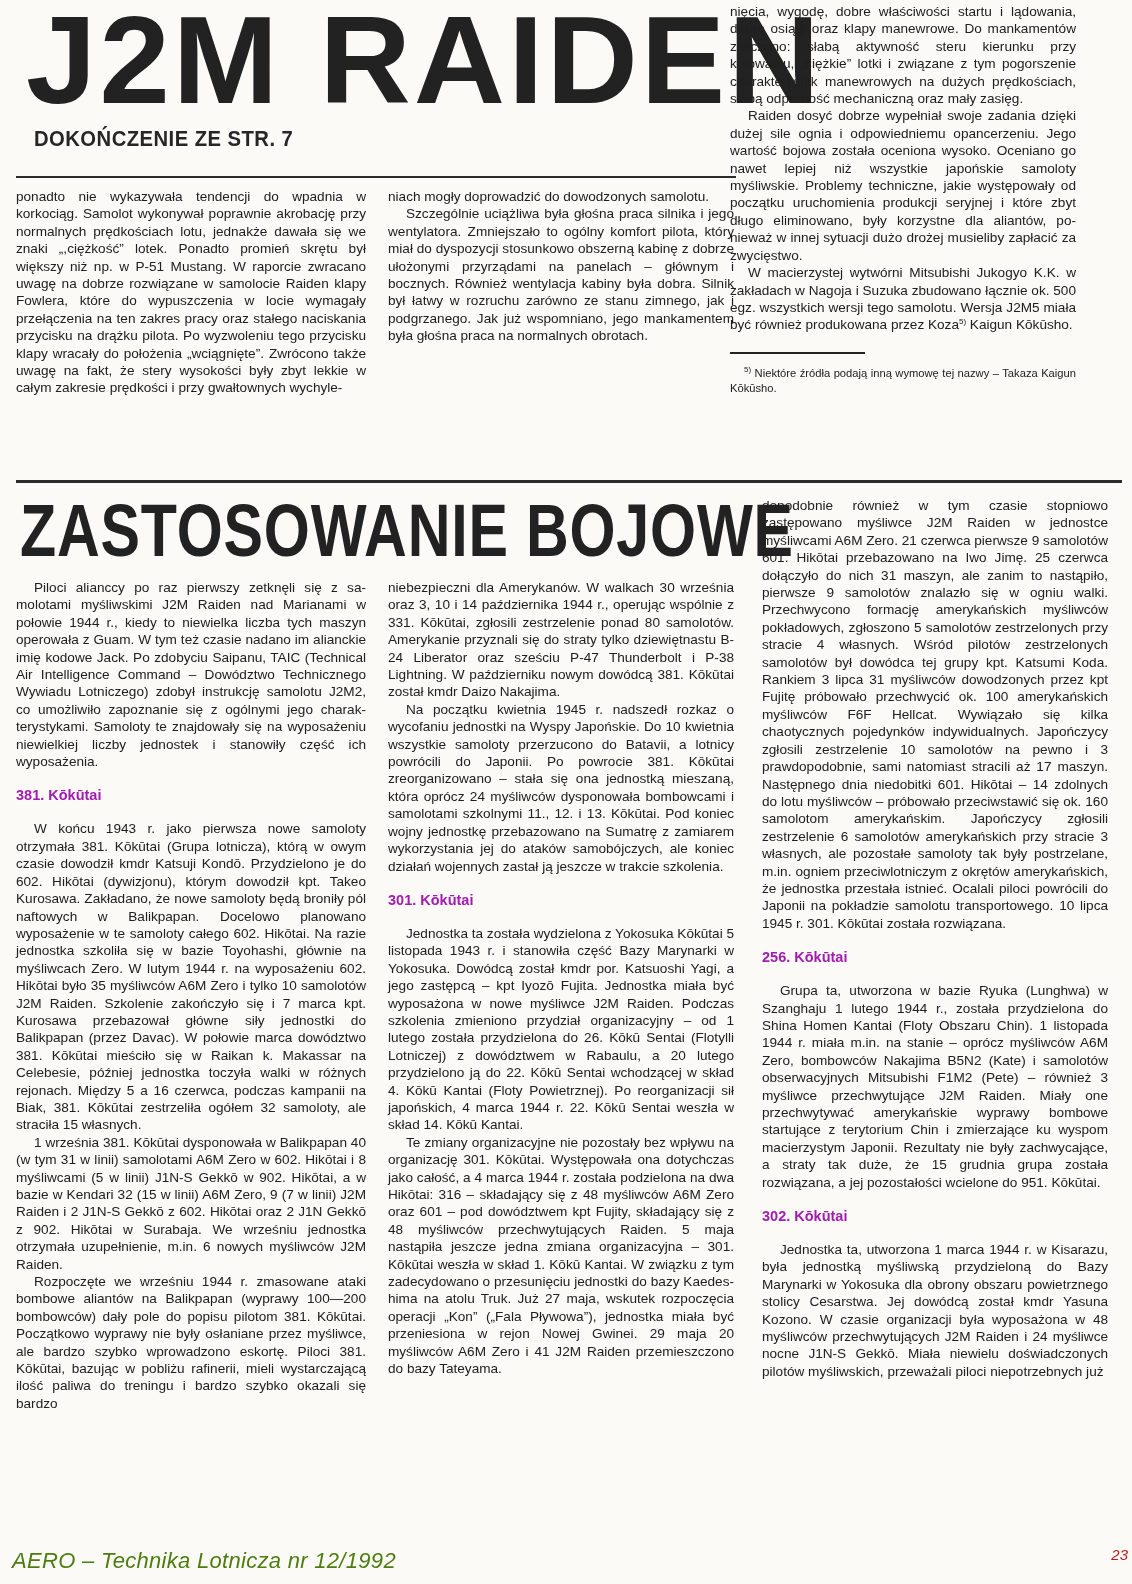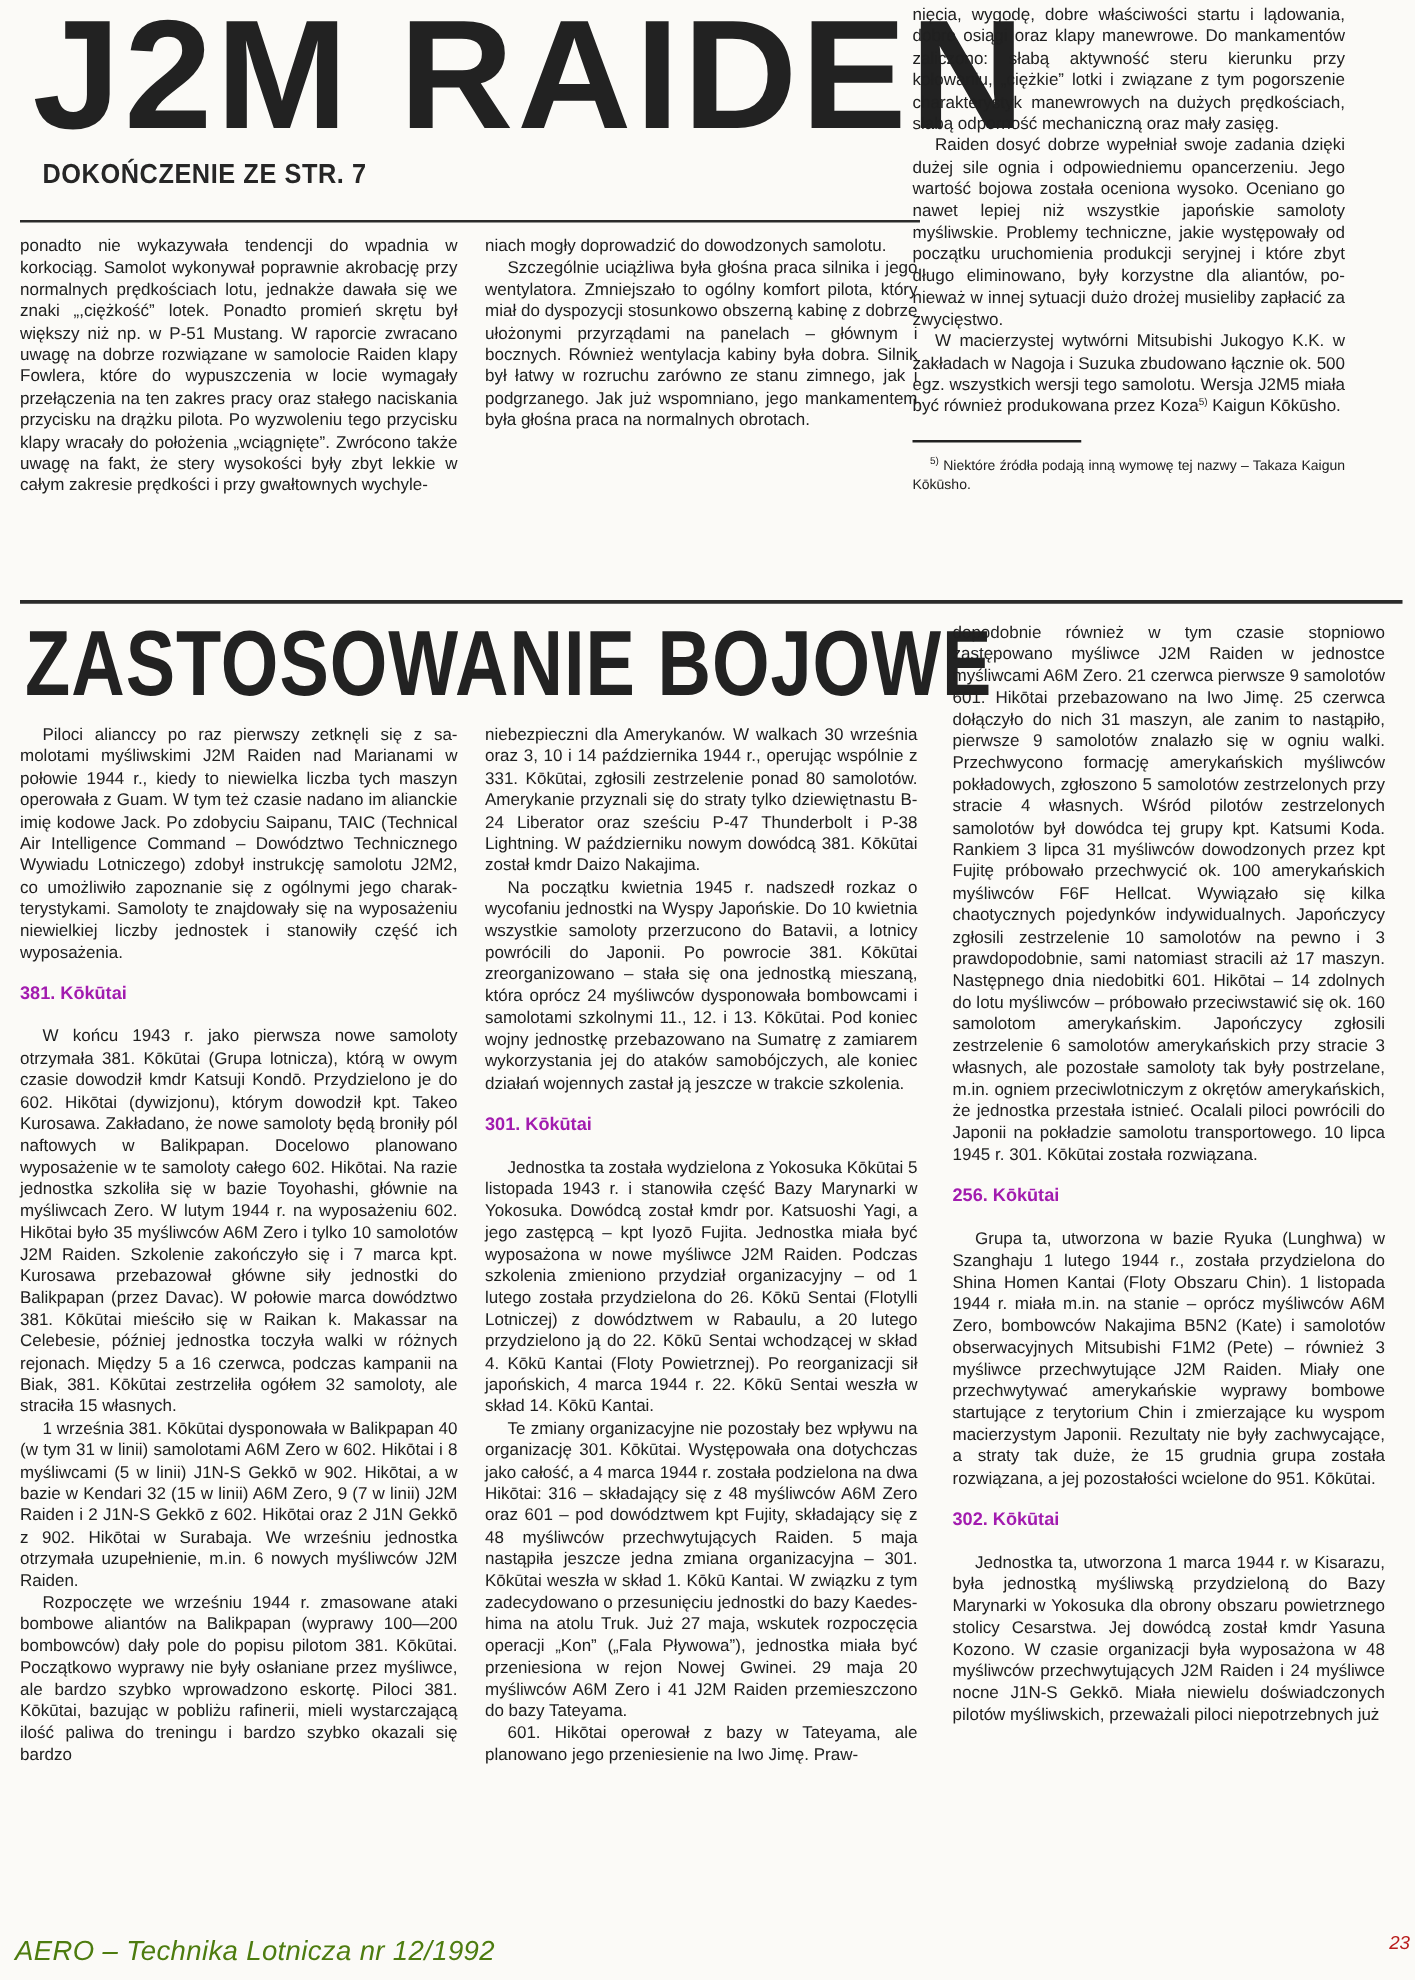--- a/index.html
+++ b/index.html
@@ -68,21 +68,20 @@
 </div>
 
 <div class="col" style="left:388px; top:579px; width:346px;">
   <p class="noind">niebezpieczni dla Amerykanów. W walkach 30 września oraz 3, 10 i 14 października 1944 r., operując wspólnie z 331. Kōkūtai, zgłosili zestrze­lenie ponad 80 samolotów. Amerykanie przyznali się do straty tylko dziewiętnastu B-24 Liberator oraz sześciu P-47 Thunderbolt i P-38 Lightning. W październiku nowym dowódcą 381. Kōkūtai został kmdr Daizo Nakajima.</p>
   <p>Na początku kwietnia 1945 r. nadszedł rozkaz o wycofaniu jednostki na Wyspy Japońskie. Do 10 kwietnia wszystkie samoloty przerzucono do Bata­vii, a lotnicy powrócili do Japonii. Po powrocie 381. Kōkūtai zreorganizowano – stała się ona jed­nostką mieszaną, która oprócz 24 myśliwców dys­ponowała bombowcami i samolotami szkolnymi 11., 12. i 13. Kōkūtai. Pod koniec wojny jednostkę przebazowano na Sumatrę z zamiarem wykorzys­tania jej do ataków samobójczych, ale koniec dzia­łań wojennych zastał ją jeszcze w trakcie szkolenia.</p>
   <div class="gap"></div>
   <h3>301. Kōkūtai</h3>
   <div class="gap"></div>
   <p>Jednostka ta została wydzielona z Yokosuka Kōkūtai 5 listopada 1943 r. i stanowiła część Bazy Marynarki w Yokosuka. Dowódcą został kmdr por. Katsuoshi Yagi, a jego zastępcą – kpt Iyozō Fujita. Jednostka miała być wyposażona w nowe myśliw­ce J2M Raiden. Podczas szkolenia zmieniono przydział organizacyjny – od 1 lutego została przydzielona do 26. Kōkū Sentai (Flotylli Lot­niczej) z dowództwem w Rabaulu, a 20 lutego przydzielono ją do 22. Kōkū Sentai wchodzącej w skład 4. Kōkū Kantai (Floty Powietrznej). Po reorganizacji sił japońskich, 4 marca 1944 r. 22. Kōkū Sentai weszła w skład 14. Kōkū Kantai.</p>
   <p>Te zmiany organizacyjne nie pozostały bez wpły­wu na organizację 301. Kōkūtai. Występowała ona dotychczas jako całość, a 4 marca 1944 r. została podzielona na dwa Hikōtai: 316 – składający się z 48 myśliwców A6M Zero oraz 601 – pod dowó­dztwem kpt Fujity, składający się z 48 myśliwców przechwytujących Raiden. 5 maja nastąpiła jeszcze jedna zmiana organizacyjna – 301. Kōkūtai weszła w skład 1. Kōkū Kantai. W związku z tym zadecy­dowano o przesunięciu jednostki do bazy Kaedes­hima na atolu Truk. Już 27 maja, wskutek roz­poczęcia operacji „Kon” („Fala Pływowa”), jed­nostka miała być przeniesiona w rejon Nowej Gwinei. 29 maja 20 myśliwców A6M Zero i 41 J2M Raiden przemieszczono do bazy Tateyama.</p>
-  <p>601. Hikōtai operował z bazy w Tateyama, ale planowano jego przeniesienie na Iwo Jimę. Praw-</p>
 </div>
 
 <div class="col" style="left:762px; top:497px; width:346px;">
   <p class="noind">dopodobnie również w tym czasie stopniowo zastępowano myśliwce J2M Raiden w jednostce myśliwcami A6M Zero. 21 czerwca pierwsze 9 sa­molotów 601. Hikōtai przebazowano na Iwo Jimę. 25 czerwca dołączyło do nich 31 maszyn, ale zanim to nastąpiło, pierwsze 9 samolotów znalazło się w ogniu walki. Przechwycono formację amerykań­skich myśliwców pokładowych, zgłoszono 5 sa­molotów zestrzelonych przy stracie 4 własnych. Wśród pilotów zestrzelonych samolotów był do­wódca tej grupy kpt. Katsumi Koda. Rankiem 3 lipca 31 myśliwców dowodzonych przez kpt Fujitę próbowało przechwycić ok. 100 amerykańs­kich myśliwców F6F Hellcat. Wywiązało się kilka chaotycznych pojedynków indywidualnych. Ja­pończycy zgłosili zestrzelenie 10 samolotów na pewno i 3 prawdopodobnie, sami natomiast stracili aż 17 maszyn. Następnego dnia niedobitki 601. Hikōtai – 14 zdolnych do lotu myśliwców – próbo­wało przeciwstawić się ok. 160 samolotom amery­kańskim. Japończycy zgłosili zestrzelenie 6 samo­lotów amerykańskich przy stracie 3 własnych, ale pozostałe samoloty tak były postrzelane, m.in. ogniem przeciwlotniczym z okrętów amerykańs­kich, że jednostka przestała istnieć. Ocalali piloci powrócili do Japonii na pokładzie samolotu trans­portowego. 10 lipca 1945 r. 301. Kōkūtai została rozwiązana.</p>
   <div class="gap"></div>
   <h3>256. Kōkūtai</h3>
   <div class="gap"></div>
   <p>Grupa ta, utworzona w bazie Ryuka (Lunghwa) w Szanghaju 1 lutego 1944 r., została przydzielona do Shina Homen Kantai (Floty Obszaru Chin). 1 listopada 1944 r. miała m.in. na stanie – oprócz myśliwców A6M Zero, bombowców Nakajima B5N2 (Kate) i samolotów obserwacyjnych Mit­subishi F1M2 (Pete) – również 3 myśliwce prze­chwytujące J2M Raiden. Miały one przechwyty­wać amerykańskie wyprawy bombowe startujące z terytorium Chin i zmierzające ku wyspom macie­rzystym Japonii. Rezultaty nie były zachwycające, a straty tak duże, że 15 grudnia grupa została rozwiązana, a jej pozostałości wcielone do 951. Kōkūtai.</p>
   <div class="gap"></div>
   <h3>302. Kōkūtai</h3>

